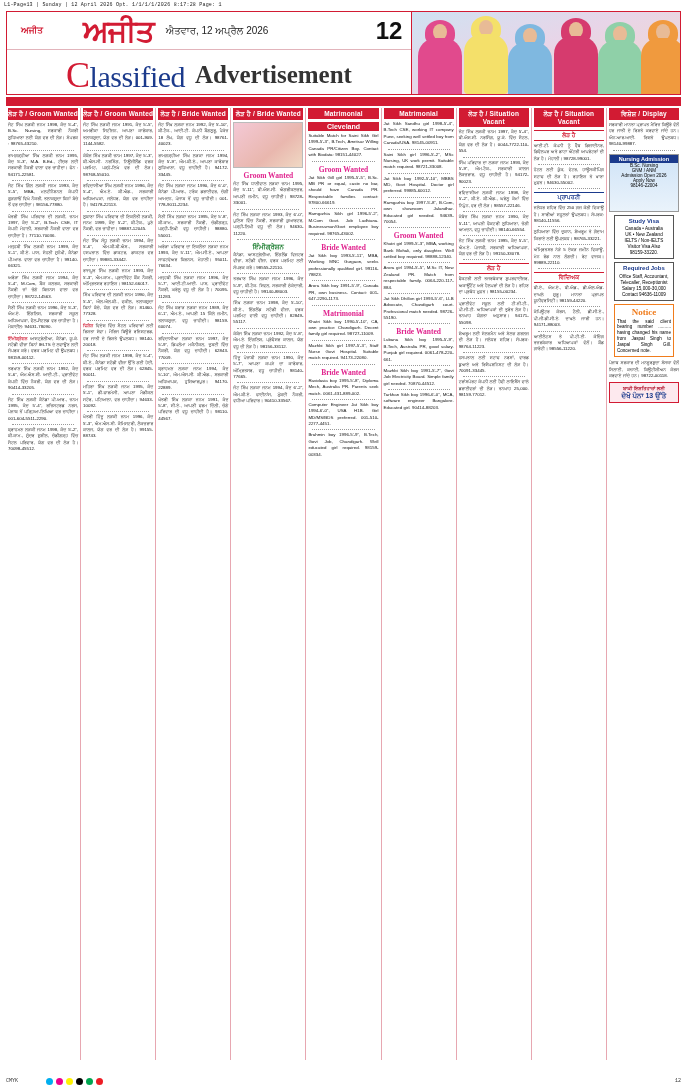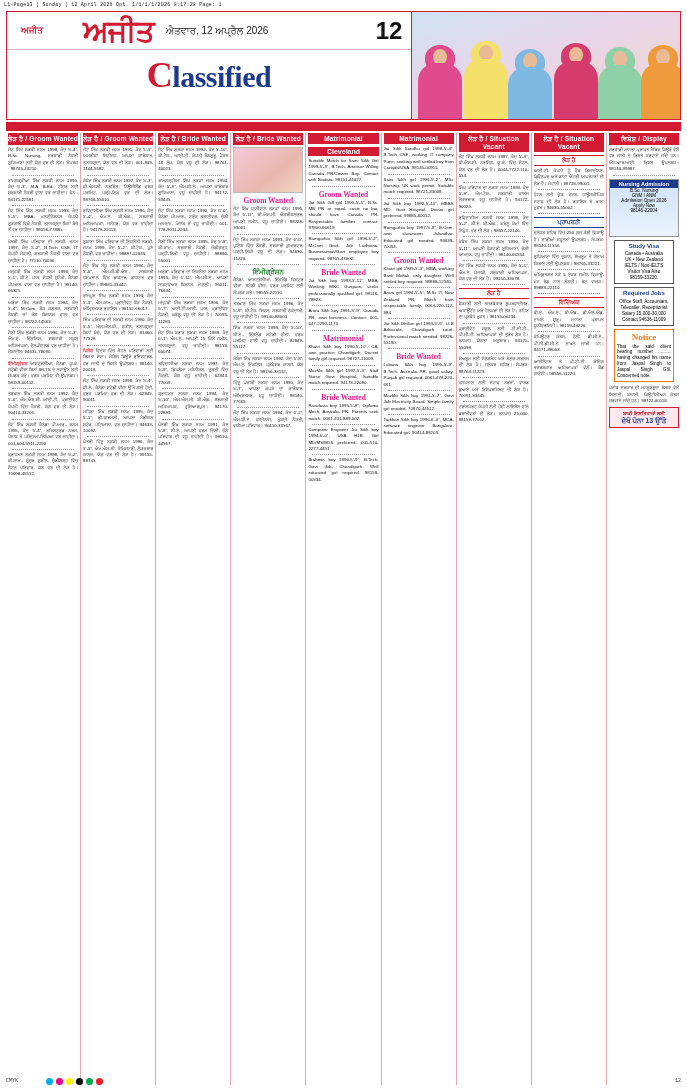--- a/index.html
+++ b/index.html
@@ -26,21 +26,21 @@
     padding: 2px 0 0 4px;
     letter-spacing: .2px;
     white-space: nowrap;
     overflow: hidden;
     font-family: "Liberation Mono", monospace;
   }
   
   .masthead {
     margin: 0 6px;
     border: 1px solid #d21b33;
-    height: 109px;
+    height: 84px;
     position: relative;
     display: flex;
     overflow: hidden;
   }
   .mast-left {
     width: 405px;
     border-right: 1px solid #d21b33;
     position: relative;
     background: #fff;
   }
@@ -82,21 +82,21 @@
   }
   .mast-row2 {
     height: 49px;
     display: flex;
     align-items: center;
     justify-content: center;
     background: #fff;
   }
   .classified-word {
     font-size: 30px;
-    font-weight: bold;
+    font-weight: normal;
     color: #1b3a8c;
     letter-spacing: -0.5px;
     font-family: "Liberation Serif", serif;
   }
   .classified-word .cap {
     color: #d21b33;
     font-size: 36px;
   }
   .advert-word {
     font-size: 25px;
@@ -270,20 +270,21 @@
   <div class="masthead">
     <div class="mast-left">
       <div class="mast-row1">
         <div class="ajit-small">ਅਜੀਤ</div>
         <div class="ajit-big">ਅਜੀਤ</div>
         <div class="mast-date">ਐਤਵਾਰ, 12 ਅਪ੍ਰੈਲ 2026</div>
         <div class="mast-pageno">12</div>
       </div>
       <div class="mast-row2">
         <span class="classified-word"><span class="cap">C</span><span>lassified</span></span>
+        <span class="advert-word">Advertisement</span>
       </div>
     </div>
     <div class="mast-right">
       <div class="mast-photo-people">
         <div class="fig" style="left:6px;width:44px;height:70px;">
           <div class="veil" style="background:#e14a8d;"></div>
             <div class="head"></div>
           <div class="body" style="background:#e14a8d;"></div>
         </div>
         <div class="fig" style="left:52px;width:44px;height:74px;">

